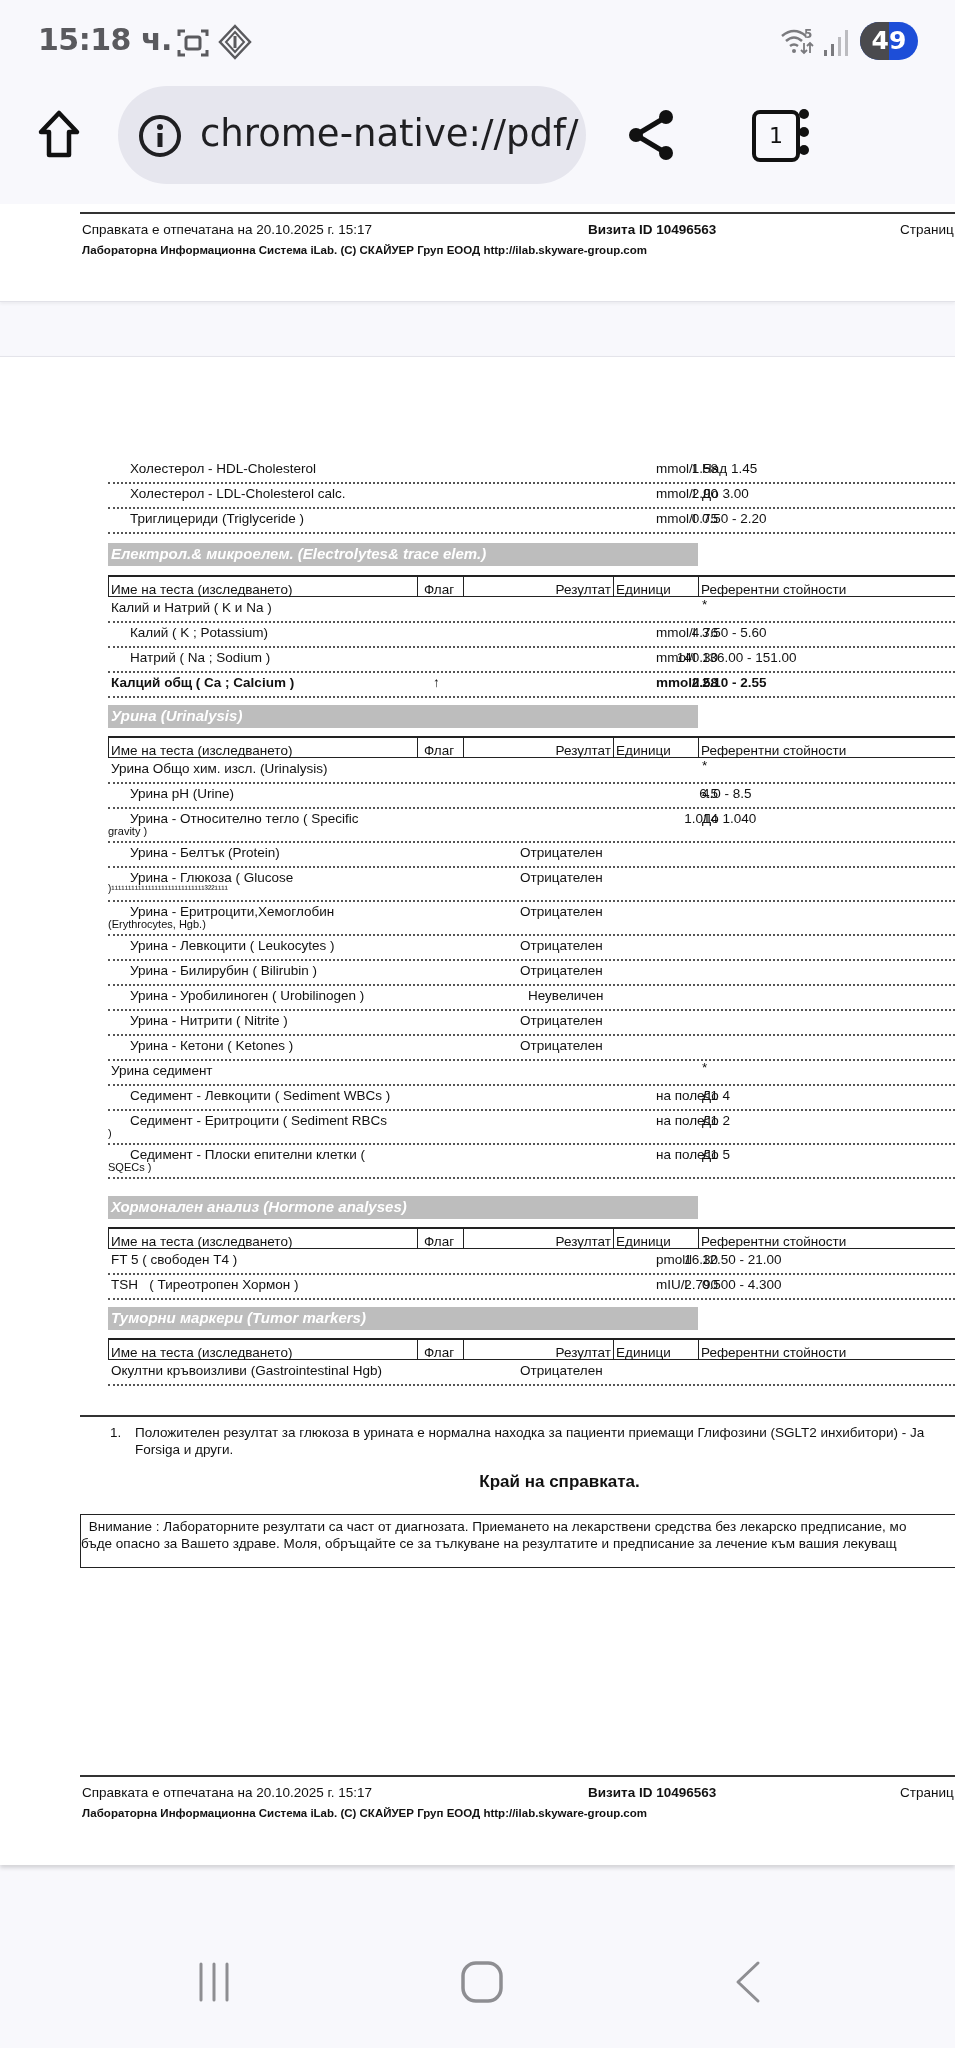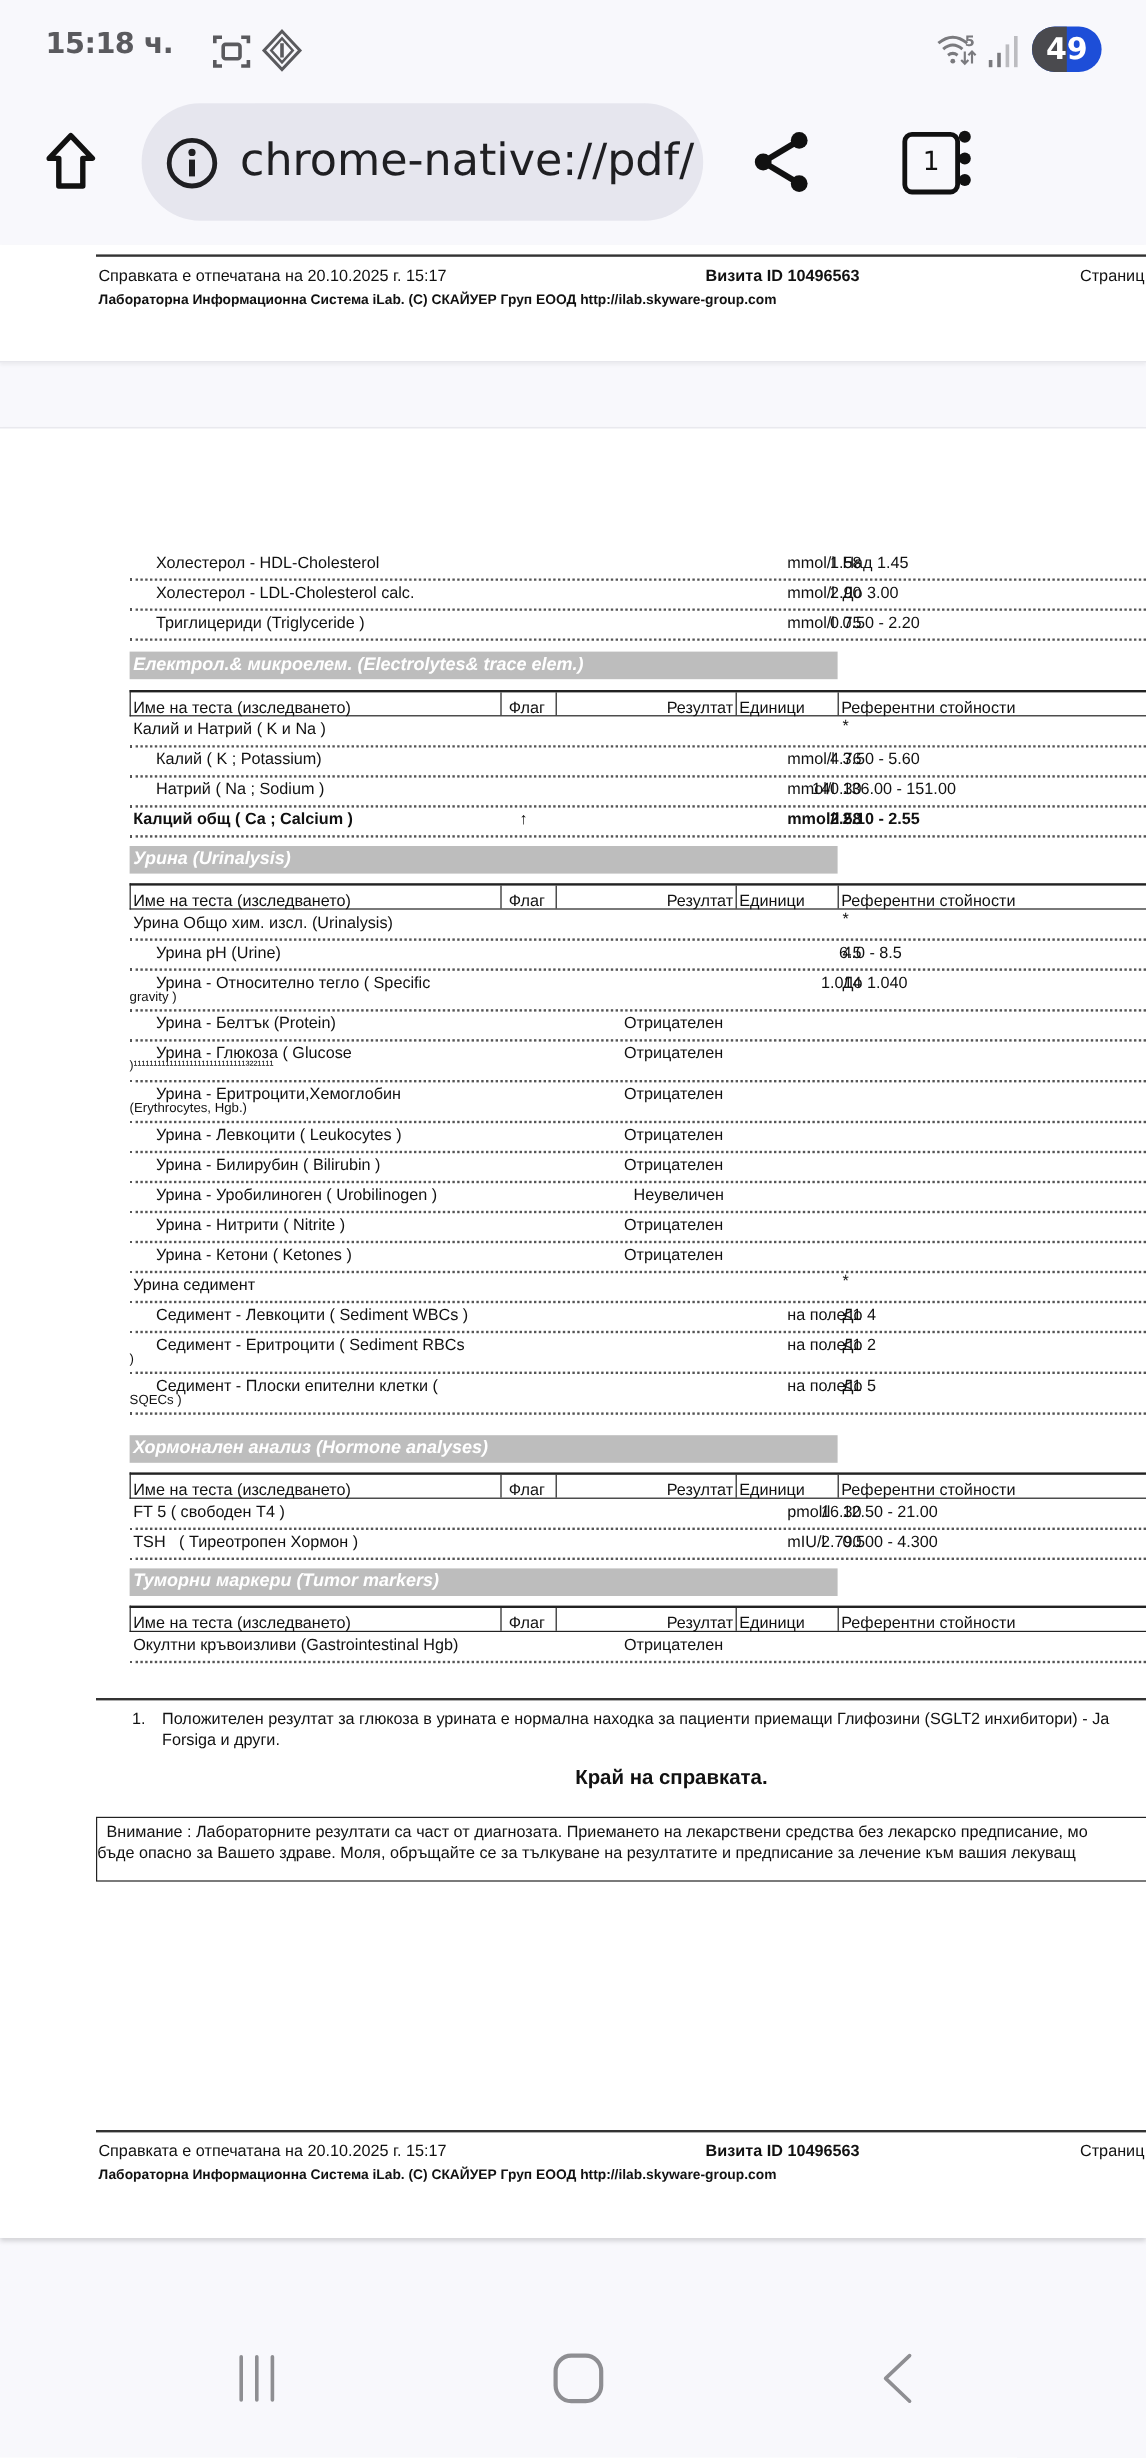--- a/index.html
+++ b/index.html
@@ -1,18 +1,18 @@
 <!DOCTYPE html>
 <html><head>
 <meta charset="utf-8">
 <style>
   html, body { margin:0; padding:0; }
   body { width:955px; height:2048px; background:#f8f8fc; position:relative; overflow:hidden; font-family:"Liberation Sans", sans-serif; }
   .statusbar { position:absolute; left:0; top:0; width:955px; height:84px; }
-  .status-time { position:absolute; left:38px; top:22px; font-family:"DejaVu Sans", sans-serif; font-size:24px; font-weight:bold; color:#5a5a5e; letter-spacing:-0.5px; }
+  .status-time { position:absolute; left:38px; top:22px; font-family:"DejaVu Sans", sans-serif; font-size:30px; font-weight:bold; color:#5a5a5e; letter-spacing:-0.5px; }
   .status-ic { position:absolute; top:24px; }
   .battery { position:absolute; left:860px; top:22px; width:58px; height:38px; border-radius:19px; overflow:hidden; background:#1d4ed8; }
   .battery .fill { position:absolute; left:0; top:0; bottom:0; width:50%; background:#4a4a4e; }
   .battery span { position:absolute; left:0; right:0; top:4px; text-align:center; color:#fff; font-family:"DejaVu Sans", sans-serif; font-weight:bold; font-size:25px; }
   .toolbar { position:absolute; left:0; top:84px; width:955px; height:120px; }
   .omnibox { position:absolute; left:118px; top:86px; width:468px; height:98px; border-radius:49px; background:#e6e6ee; }
   .omnibox .url { position:absolute; left:82px; top:26px; font-family:"DejaVu Sans", sans-serif; font-size:37px; color:#1f1f22; white-space:nowrap; overflow:hidden; width:380px; }
   .page { position:absolute; left:0; width:955px; background:#fff; overflow:hidden; }
   .page1 { top:204px; height:97px; border-bottom:1px solid #e2e2e8; box-shadow:0 2px 3px rgba(0,0,0,0.05); }
   .page2 { top:356px; height:1508px; box-shadow:0 3px 4px rgba(0,0,0,0.15); border-top:1px solid #e4e4ea; }

